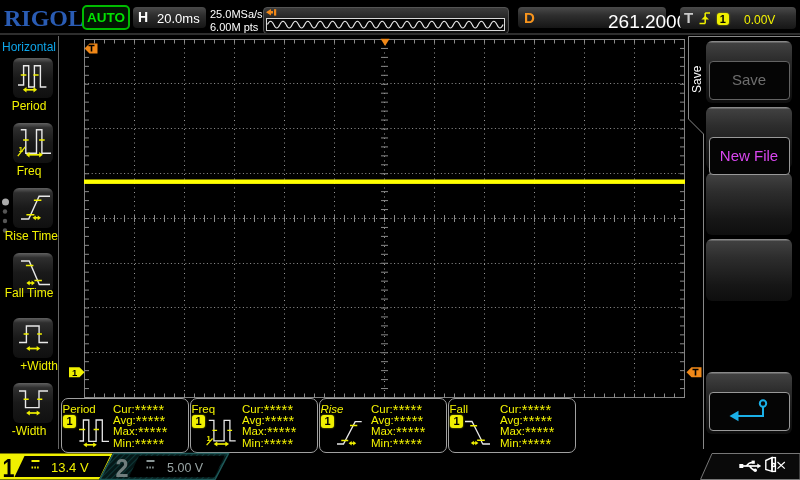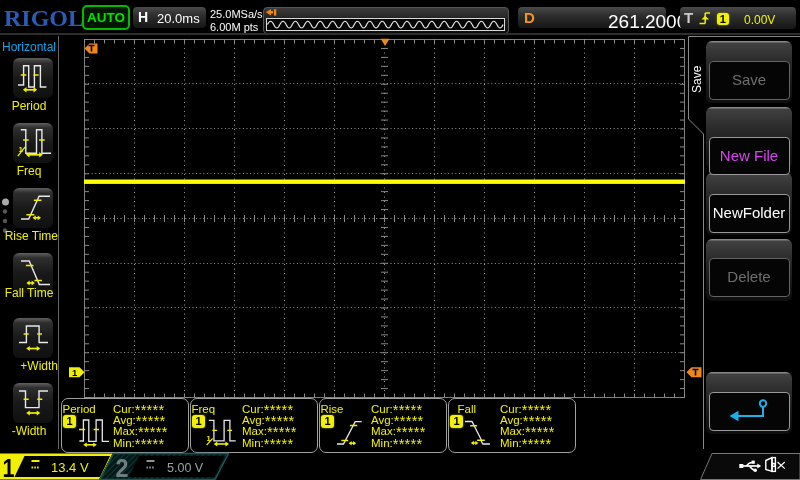--- a/index.html
+++ b/index.html
@@ -478,38 +478,36 @@
   writing-mode:vertical-rl;transform:rotate(180deg);text-align:center;">Save</div>
 
 <div class="abs mo" style="top:40.5px;"></div>
 <div class="abs mo" style="top:106.8px;"></div>
 <div class="abs mo" style="top:173.1px;"></div>
 <div class="abs mo" style="top:239.4px;"></div>
 <div class="abs mo" style="top:371.7px;"></div>
 
 <div class="abs mi" style="top:61px;border-color:#636363;color:#6e6e6e;">Save</div>
 <div class="abs mi" style="top:129.5px;border-color:#999;color:#d946ef;margin-top:7px;">New File</div>
-<div class="abs mi" style="top:194.2px;border-color:#999;color:#fff;">NewFolder</div>
-<div class="abs mi" style="top:258.4px;border-color:#636363;color:#6e6e6e;">Delete</div>
 <div class="abs mi" style="top:392.4px;border-color:#999;"></div>
 <svg class="abs" style="left:725px;top:396px;" width="48" height="30" viewBox="0 0 48 30">
   <circle cx="38" cy="7.5" r="3.2" fill="none" stroke="#1ab0e8" stroke-width="2"></circle>
   <path d="M38,10.5 V20 H12" stroke="#1ab0e8" stroke-width="2" fill="none"></path>
   <polygon points="13.5,14.8 13.5,25.2 4.5,20" fill="#1ab0e8"></polygon>
 </svg>
 
 <div class="abs pan" style="left:61px;"></div>
 <div class="abs pan" style="left:190px;"></div>
 <div class="abs pan" style="left:319px;"></div>
 <div class="abs pan" style="left:448px;"></div>
 
 <div class="abs yel pt" style="left:62.5px;">Period</div>
 <div class="abs yel pt" style="left:191.5px;">Freq</div>
-<div class="abs yel pt" style="left:320.5px;">Rise</div>
-<div class="abs yel pt" style="left:449.5px;margin-left:8px;">Fall</div>
+<div class="abs yel pt" style="left:320.5px;font-style:italic;">Rise</div>
+<div class="abs yel pt" style="left:449.5px;">Fall</div>
 
 <span class="abs badge pb" style="left:63px;">1</span>
 <span class="abs badge pb" style="left:192px;">1</span>
 <span class="abs badge pb" style="left:321px;">1</span>
 <span class="abs badge pb" style="left:450px;">1</span>
 
 <svg class="abs" style="left:78px;top:418px;" width="33" height="30" viewBox="0 0 33 30">
   <path d="M1.4,23 H5.4 V2 H10.8 V23.3 H18.1 V2 H24.3 V23.3 H31" stroke="#e8e8e8" stroke-width="1.3" fill="none"></path>
   <path d="M1,11.5 H7.2 M15.6,11.5 H21" stroke="#f0f000" stroke-width="1.4"></path>
   <path d="M7.5,26.8 H16" stroke="#f0f000" stroke-width="1.6"></path>

